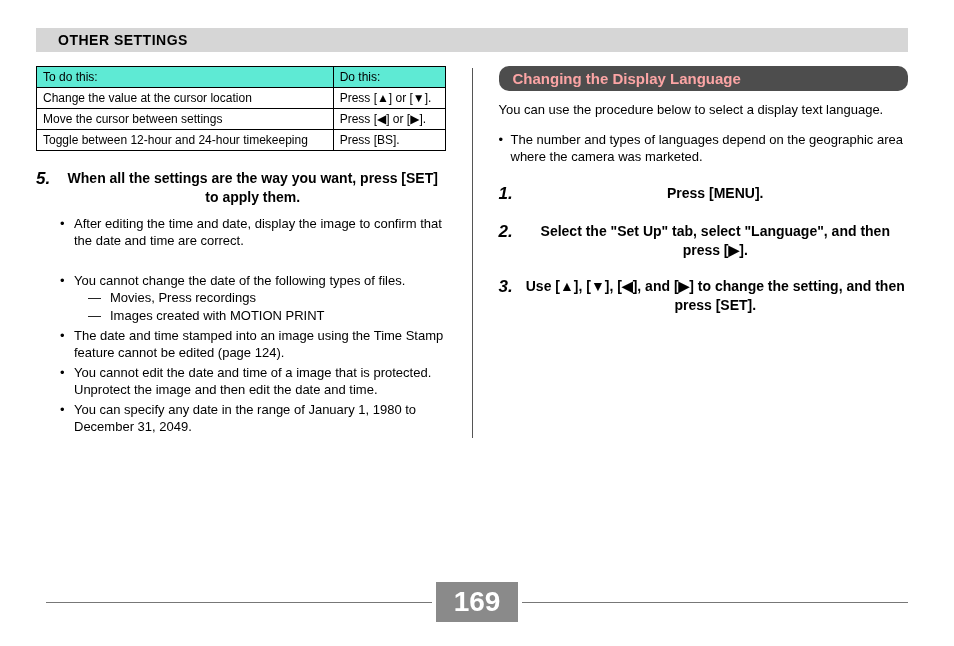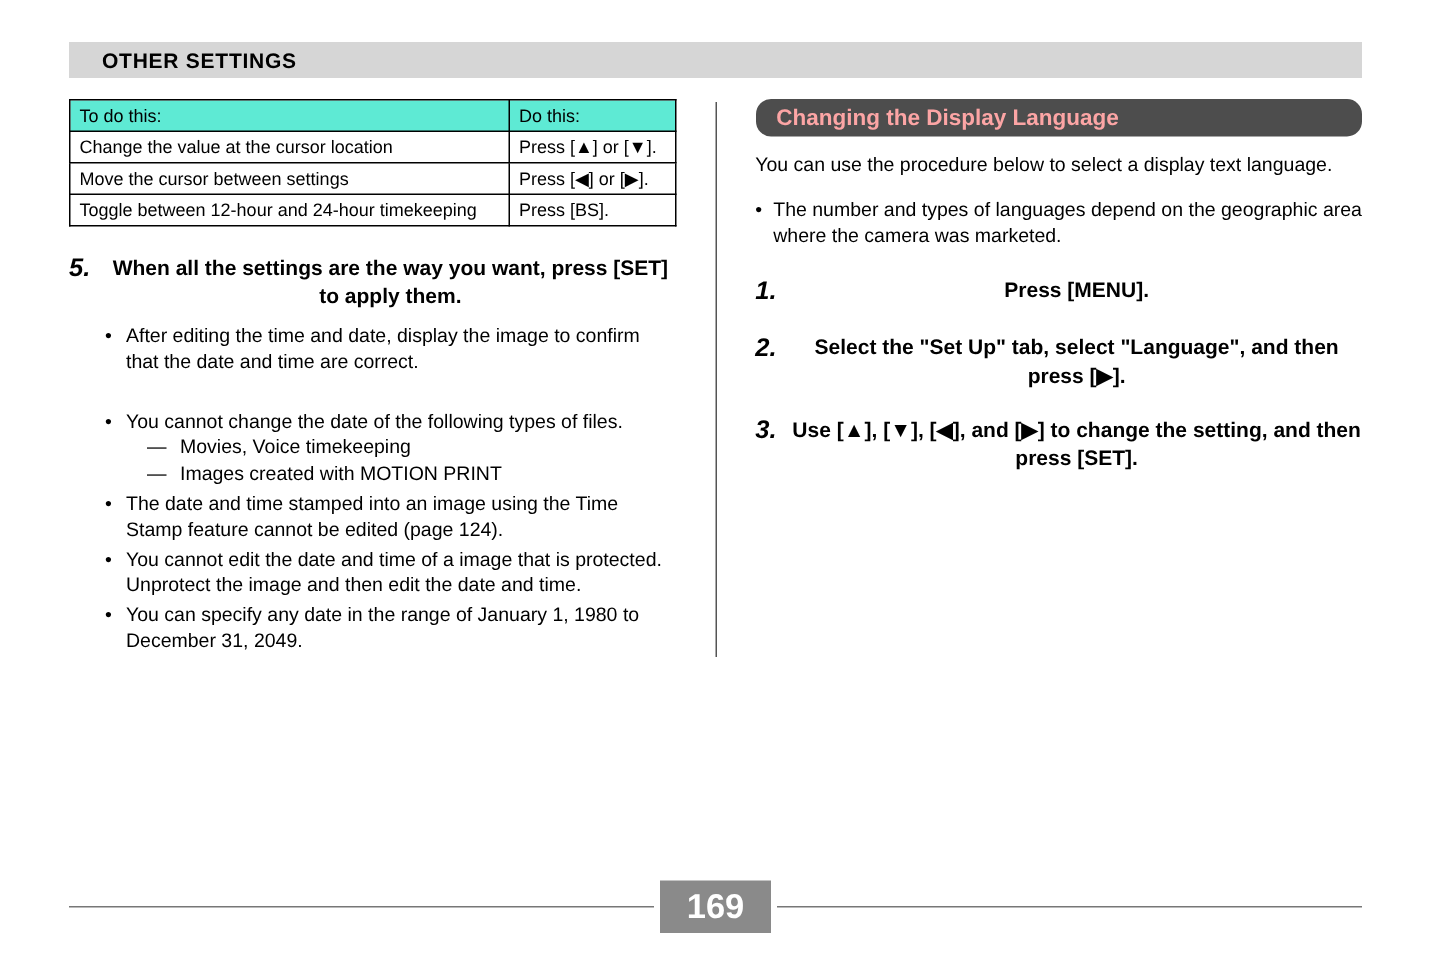--- a/index.html
+++ b/index.html
@@ -7,21 +7,21 @@
     font-family: Arial, Helvetica, sans-serif;
     background: #fff;
     width: 954px;
     height: 646px;
     overflow: hidden;
     font-size: 13px;
     color: #000;
     position: relative;
   }
   .page {
-    padding: 28px 46px 20px 46px;
+    padding: 28px 46px 20px 36px;
   }
   .header-bar {
     background: #d6d6d6;
     padding: 4px 10px 4px 22px;
     font-weight: bold;
     font-size: 14px;
     letter-spacing: 0.5px;
     margin-bottom: 14px;
   }
   .columns {
@@ -141,21 +141,21 @@
   }
   .footer-rule {
     flex: 1;
     height: 1px;
     background: #777;
   }
   .page-number {
     background: #8a8a8a;
     color: #fff;
     font-weight: bold;
-    font-size: 23px;
+    font-size: 28px;
     padding: 4px 18px;
     margin: 0 4px;
   }
   .arrow-decor-left, .arrow-decor-right {
     display: inline-flex;
     align-items: center;
     gap: -1px;
   }
 </style>
 </head>
@@ -206,21 +206,21 @@
 
       <div class="important-block">
         <ul class="imp-list">
           <li>
             <span class="b">•</span>
             <span>
               <span>You cannot change the date of the following types of files.</span>
               <div class="dash-list">
                 <div>
                     <span class="d">—</span>
-                    <span>Movies, Voice timekeeping</span>
+                    <span>Movies, Press recordings</span>
                   </div>
                 <div>
                     <span class="d">—</span>
                     <span>Images created with MOTION PRINT</span>
                   </div>
               </div>
             </span>
           </li>
           <li>
             <span class="b">•</span>

